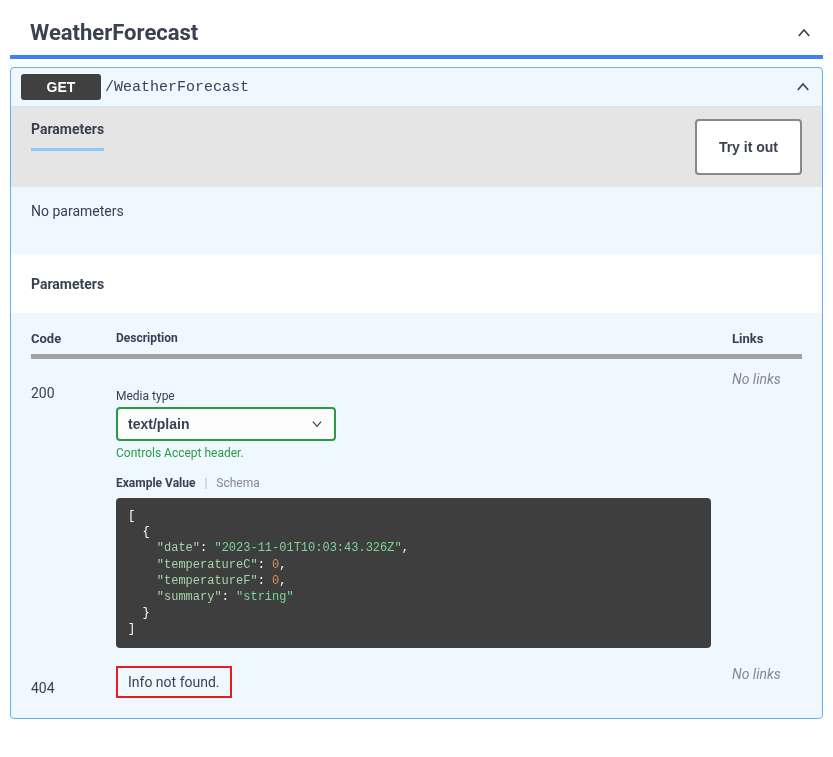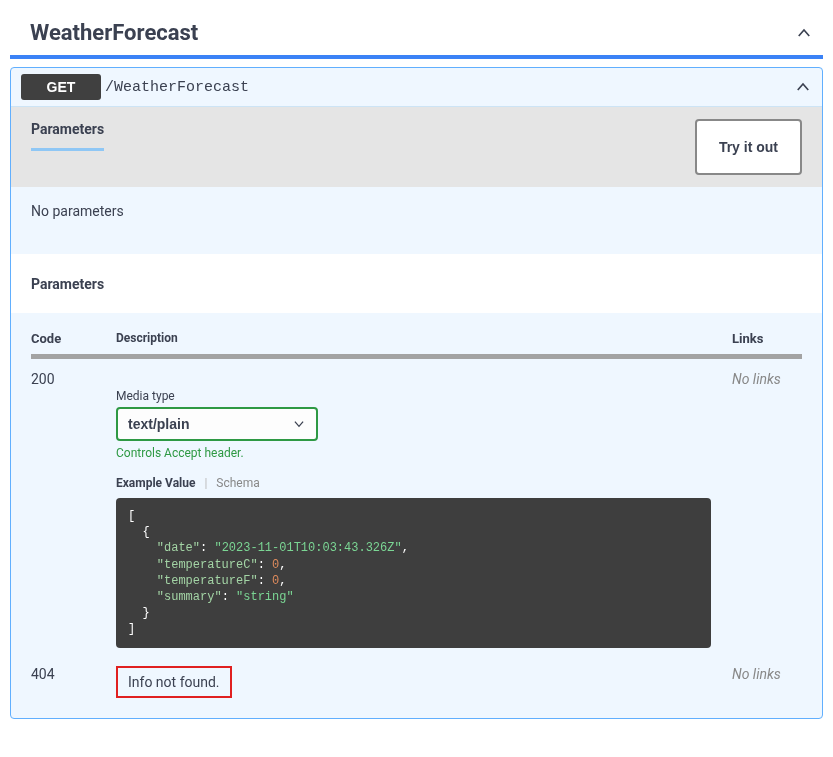--- a/index.html
+++ b/index.html
@@ -135,20 +135,21 @@
       text-align: left;
     }
     .response-row {
       display: flex;
       padding-top: 12px;
       color: #3b4151;
     }
     .code-val {
       width: 85px;
       font-size: 14px;
+      margin-top: 14px;
     }
     .desc-val {
       flex: 1;
       font-size: 14px;
     }
     .links-val {
       width: 70px;
       font-size: 14px;
       font-style: italic;
       color: #888;
@@ -164,21 +165,21 @@
       margin-top: 18px;
       display: block;
     }
     .media-select {
       border: 2px solid #2e9944;
       border-radius: 4px;
       padding: 7px 10px;
       display: flex;
       justify-content: space-between;
       align-items: center;
-      width: 202px;
+      width: 220px;
       margin-top: 4px;
       font-family: sans-serif;
       cursor: pointer;
       background: #fdfdfd;
     }
     .media-select-text {
       font-size: 14px;
       font-weight: 700;
       color: #3b4151;
     }

